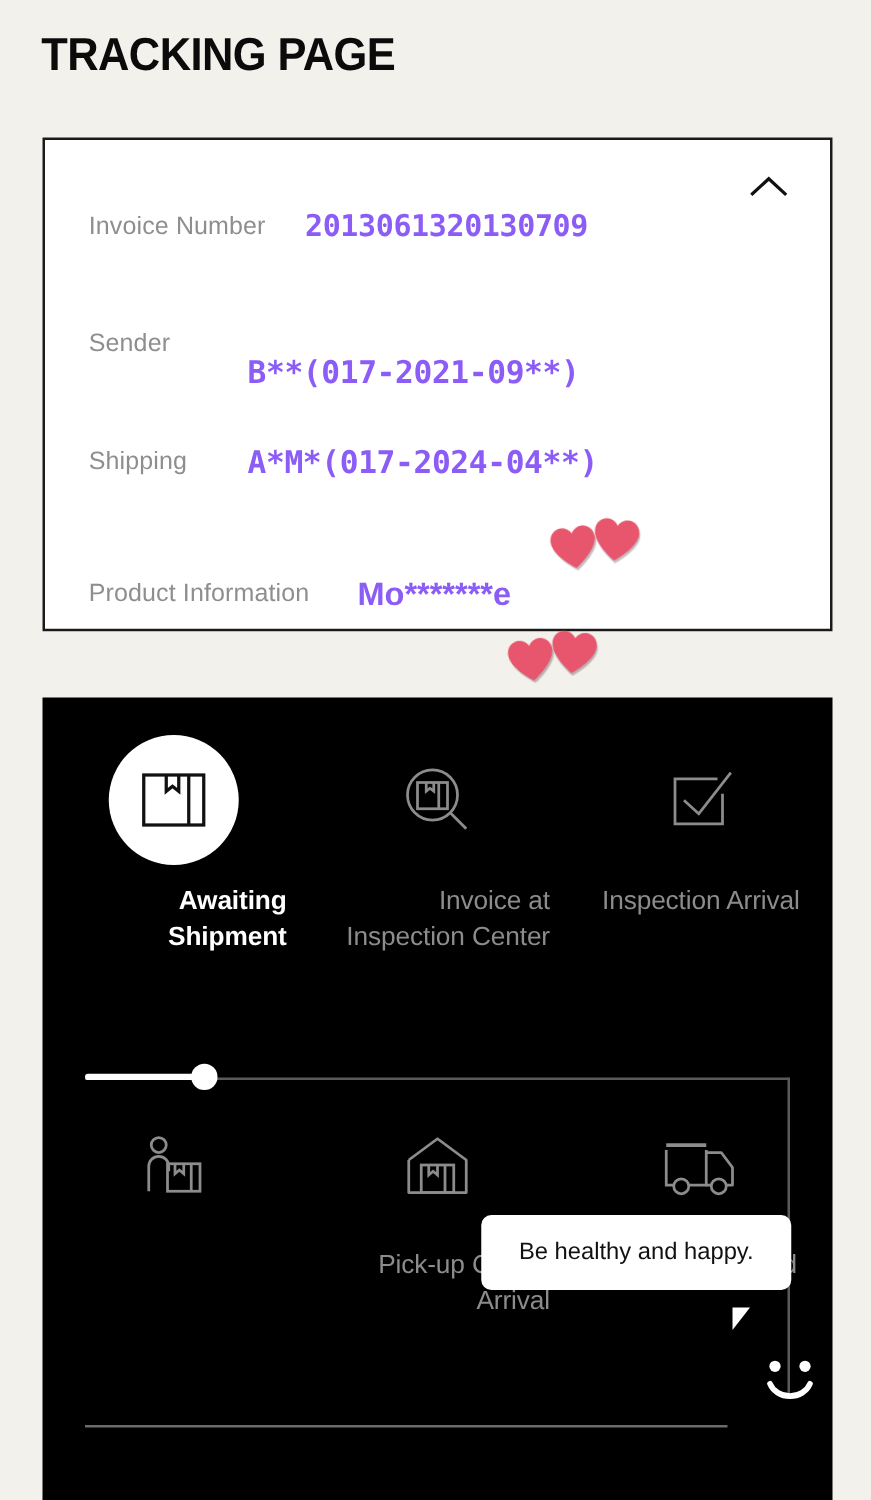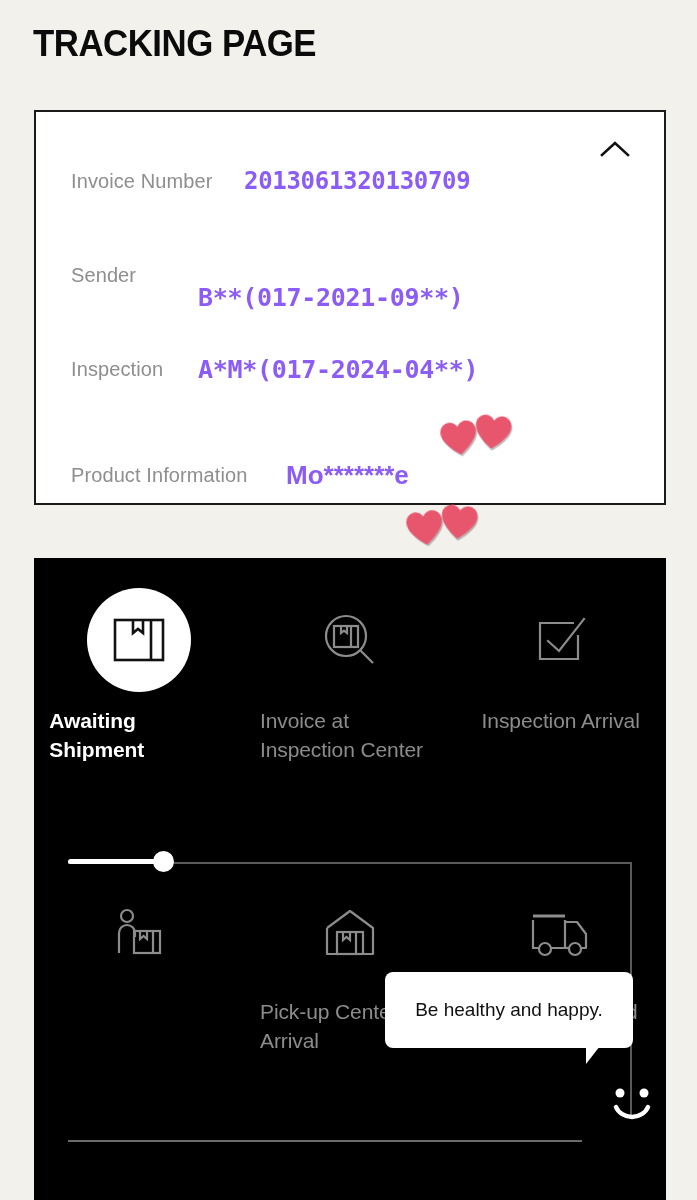--- a/index.html
+++ b/index.html
@@ -155,21 +155,21 @@
   }
   .step-icon-wrap.small {
     width: 72px;
     height: 72px;
   }
 
   .step-label {
     margin-top: 15px;
     font-size: 21px;
     color: #8C8C8C;
-    text-align: left;
+    text-align: right;
     line-height: 1.38;
     max-width: 180px;
     letter-spacing: -0.1px;
   }
   .step.active .step-label {
     color: #FFFFFF;
     font-weight: bold;
   }
   .steps-row-bottom .step-label { margin-top: 28px; }
 
@@ -216,21 +216,21 @@
     height: 256px;
     background: #5A5A5A;
   }
 
   
   .speech-bubble {
     position: absolute;
     left: 351px;
     top: 414px;
     width: 248px;
-    height: 76px;
+    height: 60px;
     background: #FFFFFF;
     border-radius: 8px;
     display: flex;
     align-items: center;
     justify-content: center;
   }
   .speech-bubble-text {
     font-size: 19px;
     color: #111111;
     white-space: nowrap;
@@ -283,21 +283,21 @@
         <polyline points="2,15 15,3 28,15" fill="none" stroke="#111111" stroke-width="2.6" stroke-linecap="square"></polyline>
       </svg>
     </div>
 
     <div class="invoice-row row-2">
       <span class="row-label">Sender</span>
       <span class="row-value value-sender">B**(017-2021-09**)</span>
     </div>
 
     <div class="invoice-row row-3">
-      <span class="row-label">Inspection</span>
+      <span class="row-label">Shipping</span>
       <span class="row-value value-recipient">A*M*(017-2024-04**)</span>
     </div>
 
     <div class="invoice-row row-4">
       <span class="row-label">Product Information</span>
       <span class="row-value value-product">Mo*******e</span>
     </div>
 
     <div class="hearts hearts-recipient">
       <svg class="heart h1" viewBox="0 0 32 30">

